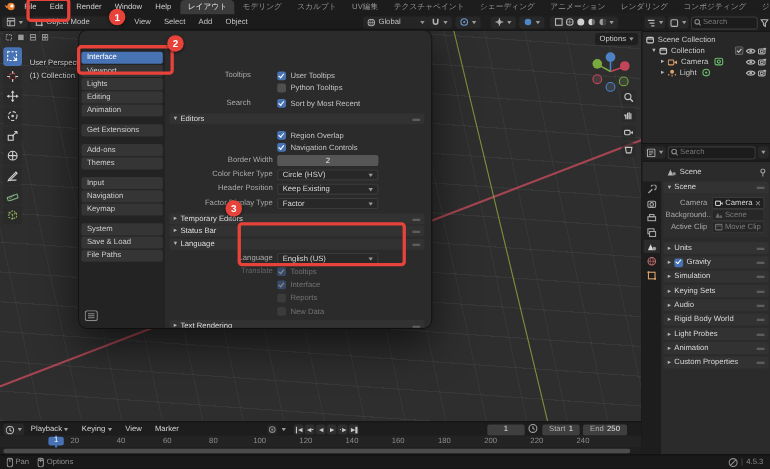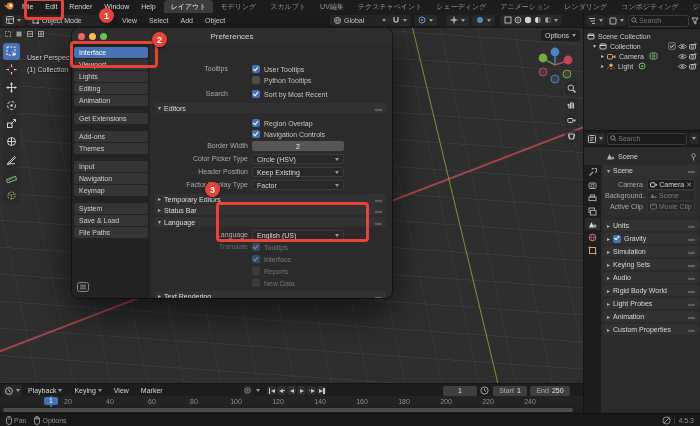--- a/index.html
+++ b/index.html
@@ -719,26 +719,20 @@
       <svg width="9" height="9">
           <circle cx="4.5" cy="4.5" r="3.6" fill="none" stroke="#8f8f8f"></circle>
           <path d="M1.8 7.2 L7.2 1.8" stroke="#8f8f8f"></path>
         </svg>
       <span style="color:#5a5a5a">|</span>
       <span>4.5.3</span>
     </span>
   </div>
 
   <div class="abs prefs">
-    <div class="p-title">
-      <span class="tl" style="left:6px;background:#ec6a5e"></span>
-      <span class="tl" style="left:17px;background:#f5bf4f"></span>
-      <span class="tl" style="left:28px;background:#61c454"></span>
-      <span>Preferences</span>
-    </div>
     <div class="p-side">
       <div class="sideitem active">Interface</div>
       <div class="sideitem">Viewport</div>
       <div class="sideitem">Lights</div>
       <div class="sideitem">Editing</div>
       <div class="sideitem">Animation</div>
       <div class="sgap"></div>
       <div class="sideitem">Get Extensions</div>
       <div class="sgap"></div>
       <div class="sideitem">Add-ons</div>

